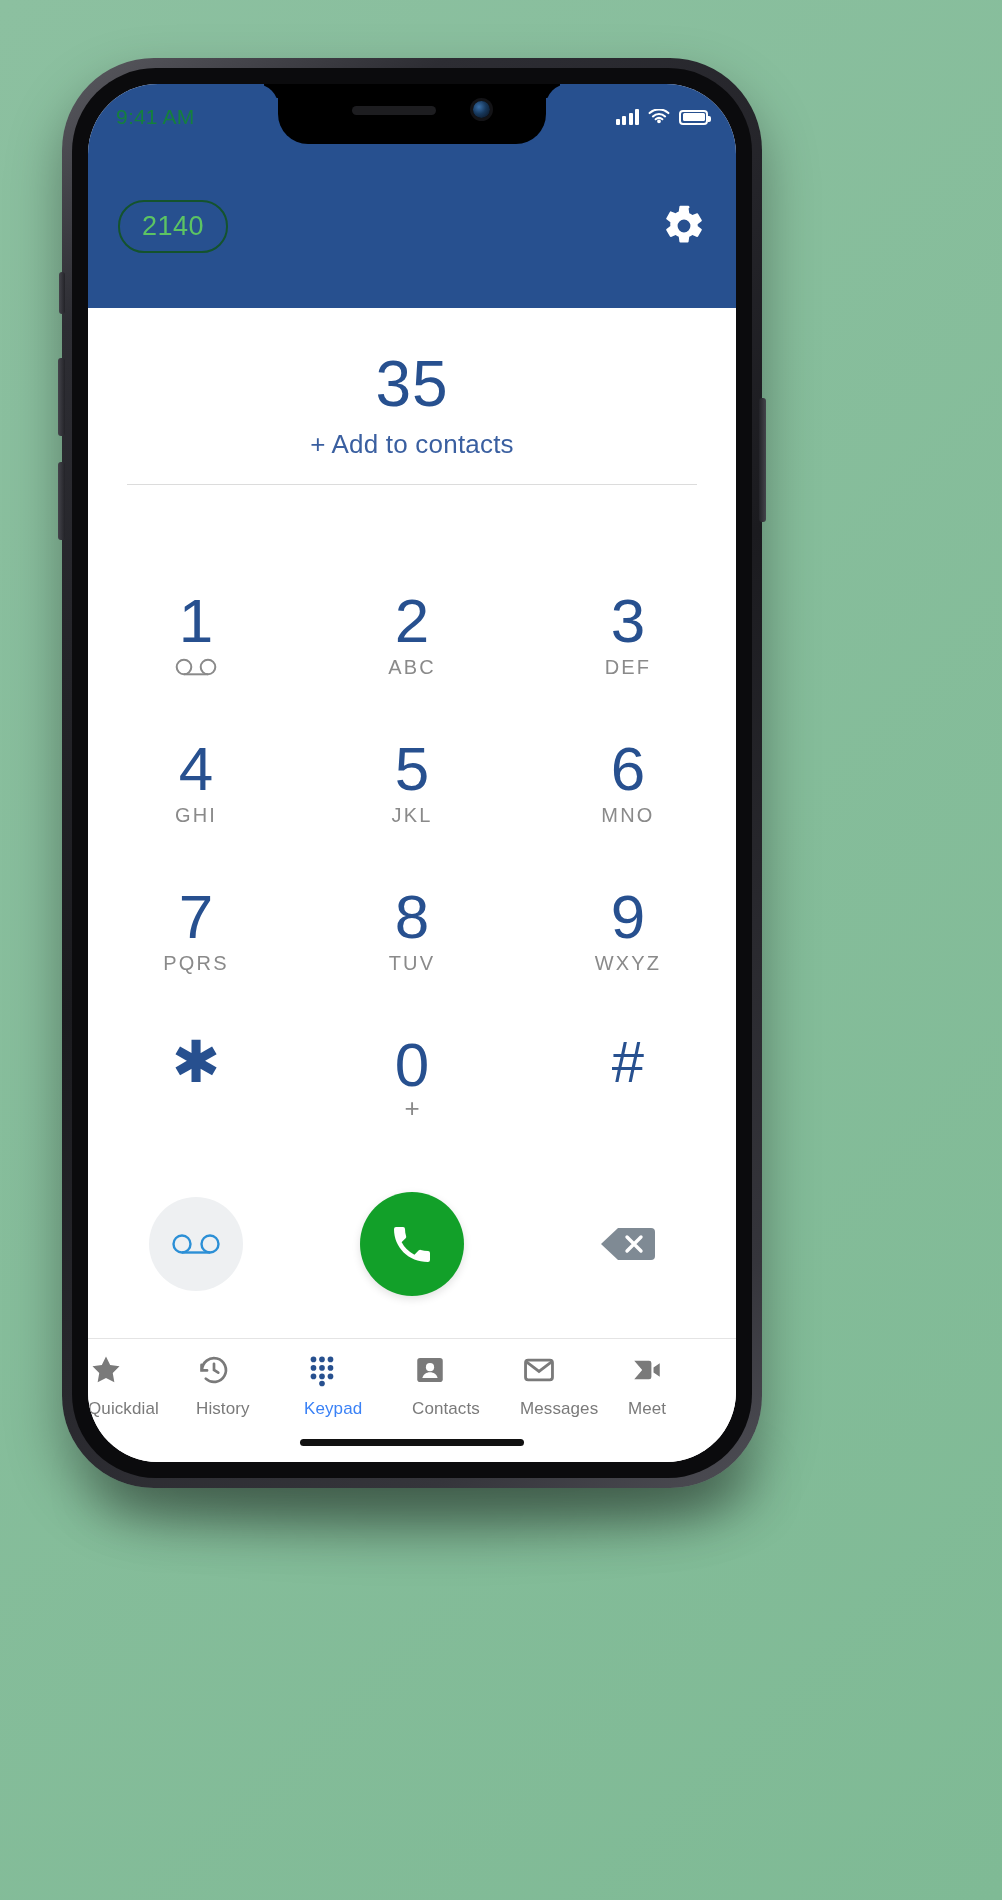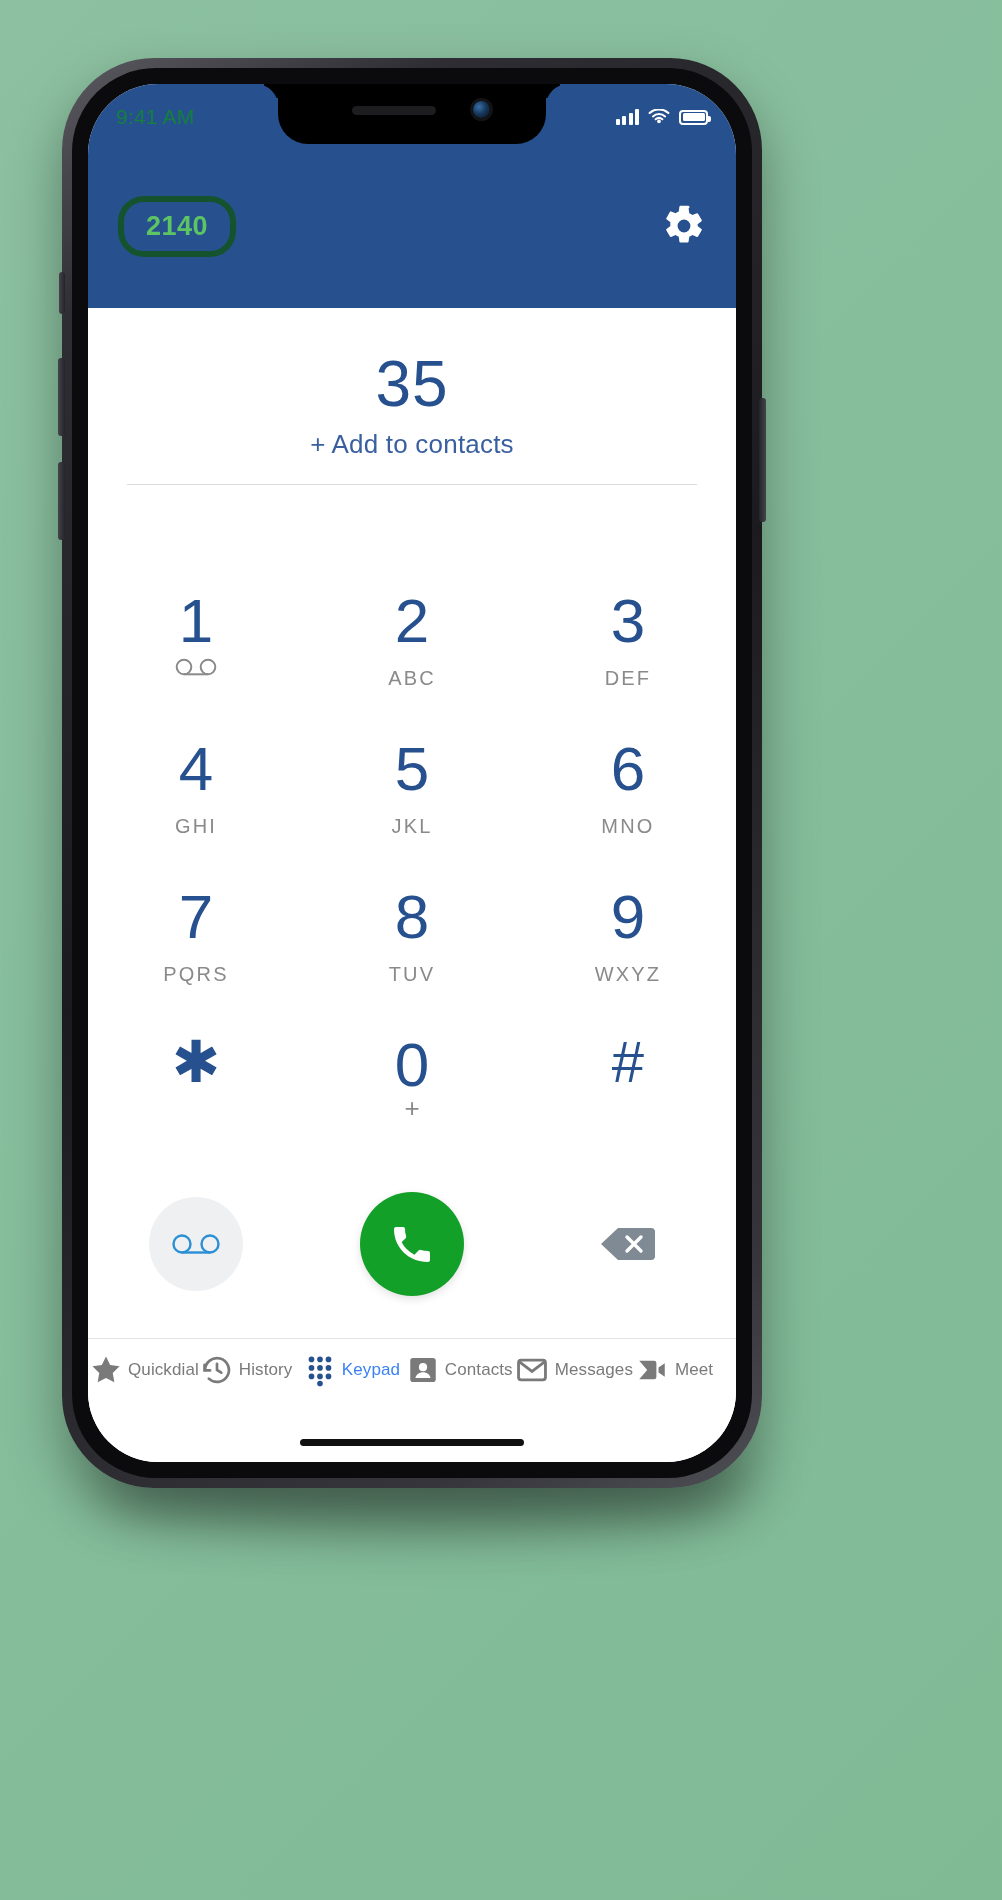--- a/index.html
+++ b/index.html
@@ -105,25 +105,24 @@
   }
   .battery span { display: block; height: 100%; width: 100%; background: #fff; border-radius: 1.5px; }
 
   
   .headerbar {
     position: absolute; left: 0; top: 60px; width: 648px; height: 164px;
     display: flex; align-items: center; justify-content: space-between;
     padding: 0 30px; z-index: 8;
   }
   .ext-badge {
-    border: 6px solid #14532d; color: #5cc463;
+    border: 2px solid #14532d; color: #5cc463;
     border-radius: 26px; padding: 9px 22px;
     font-size: 27px; letter-spacing: 0.5px;
     background: transparent;
-    font-weight: bold;
   }
   .gear-icon { width: 44px; height: 44px; display: block; }
 
   
   .display {
     position: absolute; left: 0; top: 224px; width: 648px;
     text-align: center; padding-top: 44px;
   }
   .dialed {
     font-size: 64px; color: #27508f; letter-spacing: 1px;
@@ -145,21 +144,21 @@
   .key {
     height: 148px; display: flex; flex-direction: column;
     align-items: center; justify-content: flex-start; padding-top: 14px;
     cursor: pointer; user-select: none;
   }
   .key .digit {
     font-size: 62px; color: #27508f; line-height: 1.05; font-weight: 300;
   }
   .key .digit.sym { font-size: 58px; font-weight: 400; }
   .key .letters {
-    font-size: 20px; color: #8a8a8a; letter-spacing: 2.2px; margin-top: 14px;
+    font-size: 20px; color: #8a8a8a; letter-spacing: 2.2px; margin-top: 3px;
   }
   .key .plus { font-size: 26px; color: #8a8a8a; margin-top: -4px; }
   .vm-glyph { margin-top: 4px; }
 
   
   .actions {
     position: absolute; left: 0; top: 1090px; width: 648px; height: 140px;
     display: grid; grid-template-columns: repeat(3, 1fr); align-items: center;
     justify-items: center;
   }
@@ -175,21 +174,21 @@
   .back-btn { display: flex; align-items: center; justify-content: center; cursor: pointer; }
 
   
   .tabbar {
     position: absolute; left: 0; bottom: 0; width: 648px; height: 124px;
     border-top: 1px solid #e4e4e4;
     display: grid; grid-template-columns: repeat(6, 1fr);
     align-items: start; padding-top: 14px; background: #fff;
   }
   .tab {
-    display: flex; flex-direction: row; align-items: center; gap: 4px;
+    display: flex; flex-direction: column; align-items: flex-start; gap: 12px;
     cursor: pointer;
   }
   .tab .tab-label { font-size: 17px; color: #7a7a7a; letter-spacing: 0.1px; }
   .tab.active .tab-label { color: #3b82f6; font-weight: normal; }
   .tab svg { display: block; }
   .home-indicator {
     position: absolute; left: 50%; transform: translateX(-50%);
     bottom: 16px; width: 224px; height: 7px; background: #111; border-radius: 4px;
   }
 </style>

